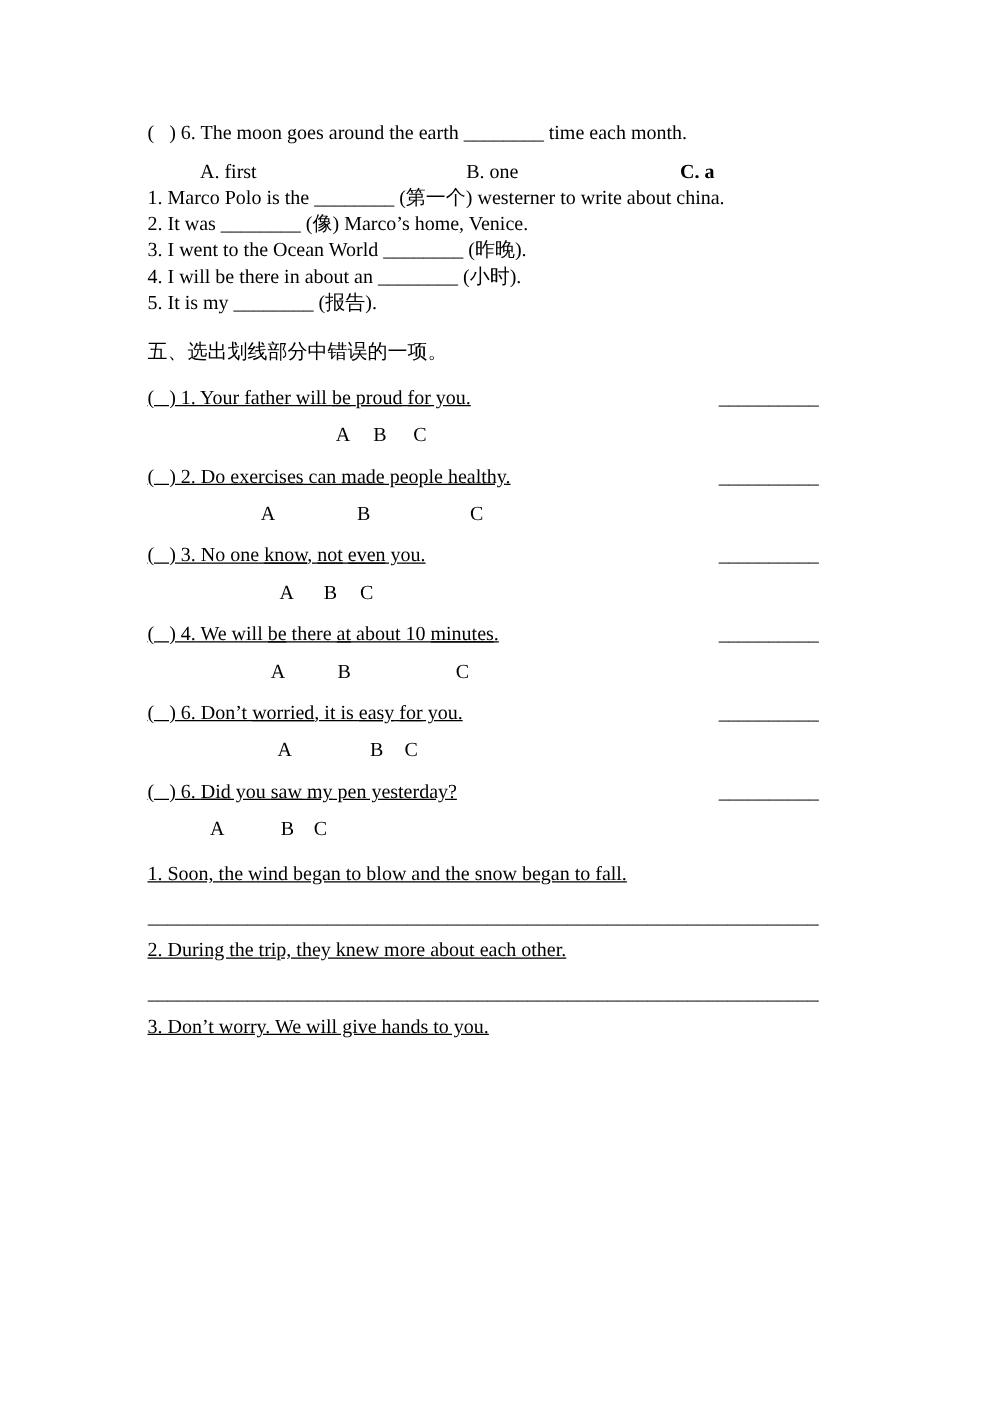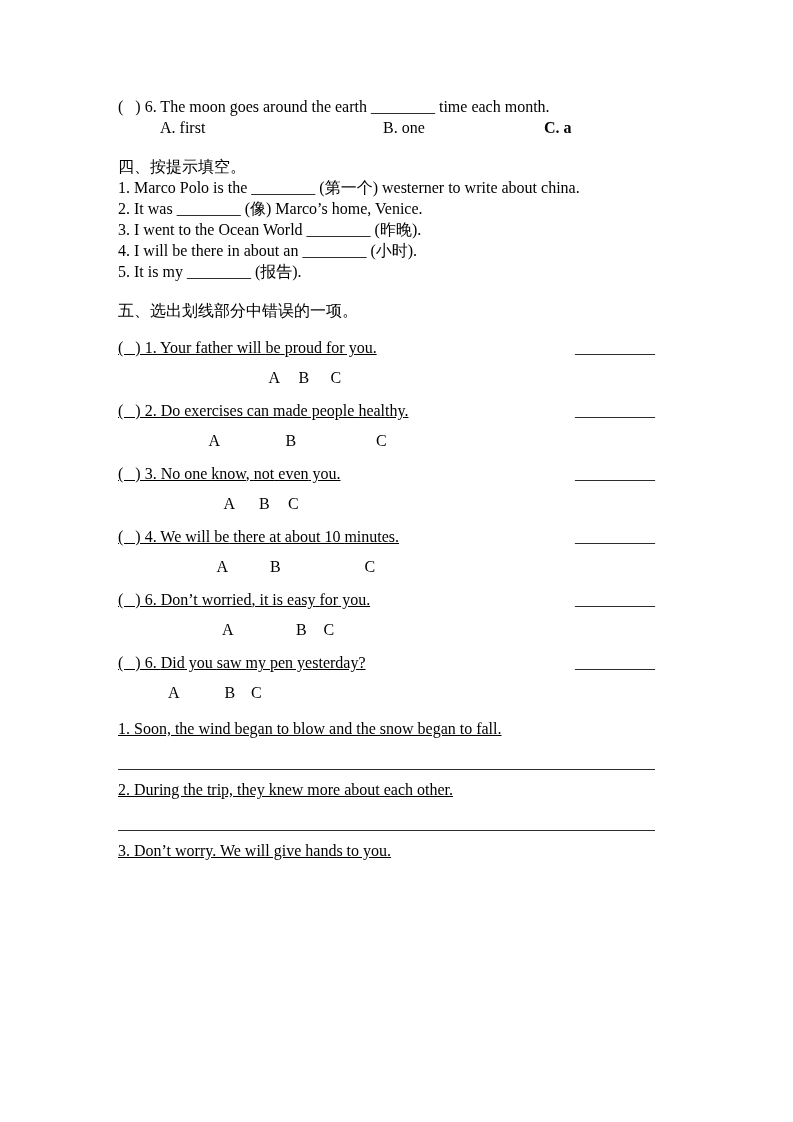--- a/index.html
+++ b/index.html
@@ -22,29 +22,30 @@
     top: 96px;
     width: 540px;
   }
   .line {
     line-height: 21px;
     white-space: pre-wrap;
   }
   .options-row {
     position: relative;
     height: 21px;
+    margin-top: 10px;
   }
   .opt {
     position: absolute;
     top: 0;
     line-height: 21px;
     white-space: pre-wrap;
   }
   .opt-a { left: 42px; }
-  .opt-b { left: 265px; }
+  .opt-b { left: 255px; }
   .opt-c { left: 426px; font-weight: bold; }
   .sec-title { margin-top: 18px; }
   .s4-item { }
   .s5-row { margin-top: 0; }
   .s5-sentence {
     position: relative;
     margin-top: 12px;
     width: 537px;
     text-decoration: underline;
   }
@@ -85,21 +86,20 @@
   <div class="content">
 
     <div class="line">(   ) 6. The moon goes around the earth ________ time each month.</div>
 
     <div class="options-row">
       <span class="opt opt-a">A. first</span>
       <span class="opt opt-b">B. one</span>
       <span class="opt opt-c">C. a</span>
     </div>
 
-    <div class="line sec-title">四、按提示填空。</div>
     <div>
         <div class="line s4-item">1. Marco Polo is the ________ (第一个) westerner to write about china.</div>
         <div class="line s4-item">2. It was ________ (像) Marco’s home, Venice.</div>
         <div class="line s4-item">3. I went to the Ocean World ________ (昨晚).</div>
         <div class="line s4-item">4. I will be there in about an ________ (小时).</div>
         <div class="line s4-item">5. It is my ________ (报告).</div>
       </div>
 
     <div class="line sec-title">五、选出划线部分中错误的一项。</div>
     <div>

